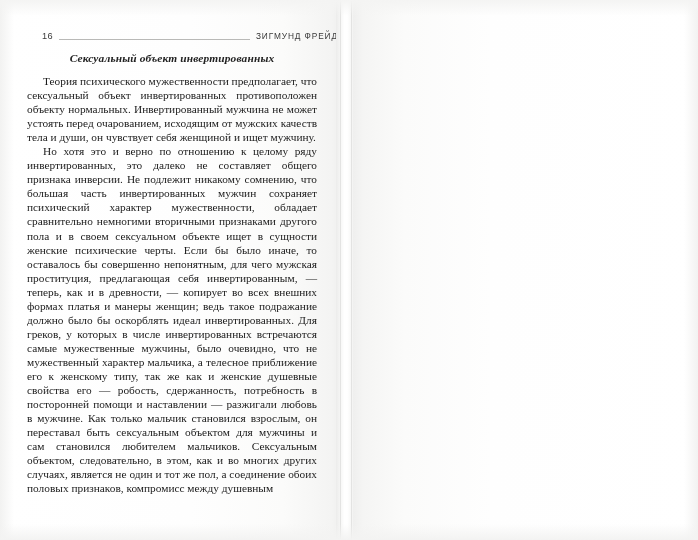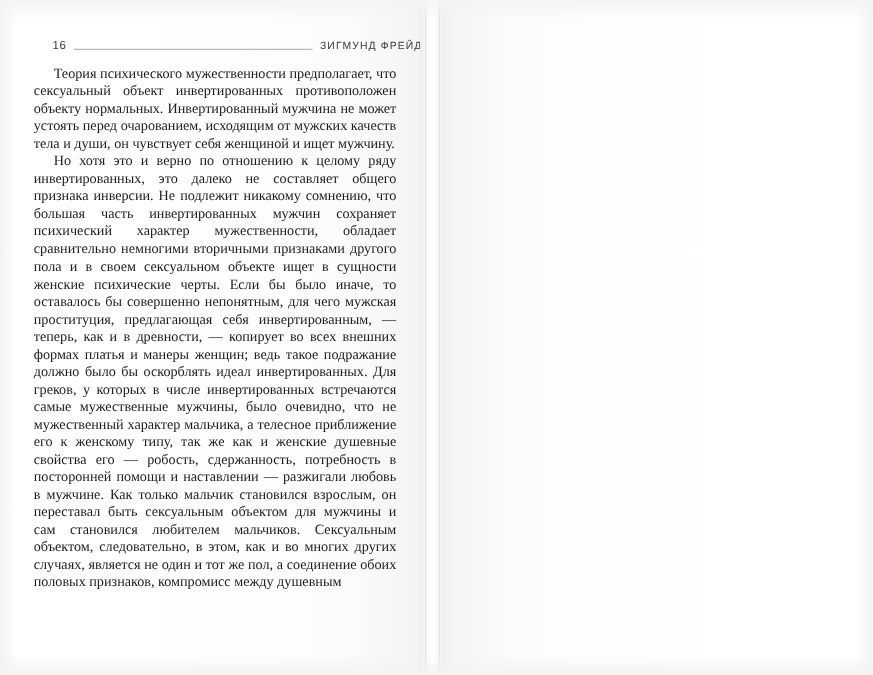--- a/index.html
+++ b/index.html
@@ -148,20 +148,21 @@
   <div class="page page-left">
     <div class="surface"></div>
 
     <div class="runhead runhead-left">
       <span class="folio">16</span>
       <span class="rule"></span>
       <span>ЗИГМУНД ФРЕЙД</span>
     </div>
 
     <div class="col col-left">
+      <h2 class="sect-title">Сексуальный объект инвертированных</h2>
       <p class="body">Теория психического мужественности предполагает, что сексуальный объект инвертированных противоположен объекту нормальных. Инвертированный мужчина не может устоять перед очарованием, исходящим от мужских качеств тела и души, он чувствует себя женщиной и ищет мужчину.</p>
       <p class="body">Но хотя это и верно по отношению к целому ряду инвертированных, это далеко не составляет общего признака инверсии. Не подлежит никакому сомнению, что большая часть инвертированных мужчин сохраняет психический характер мужественности, обладает сравнительно немногими вторичными признаками другого пола и в своем сексуальном объекте ищет в сущности женские психические черты. Если бы было иначе, то оставалось бы совершенно непонятным, для чего мужская проституция, предлагающая себя инвертированным, — теперь, как и в древности, — копирует во всех внешних формах платья и манеры женщин; ведь такое подражание должно было бы оскорблять идеал инвертированных. Для греков, у которых в числе инвертированных встречаются самые мужественные мужчины, было очевидно, что не мужественный характер мальчика, а телесное приближение его к женскому типу, так же как и женские душевные свойства его — робость, сдержанность, потребность в посторонней помощи и наставлении — разжигали любовь в мужчине. Как только мальчик становился взрослым, он переставал быть сексуальным объектом для мужчины и сам становился любителем мальчиков. Сексуальным объектом, следовательно, в этом, как и во многих других случаях, является не один и тот же пол, а соединение обоих половых признаков, компромисс между душевным</p>
     </div>
   </div>
 
   <div class="gutter"></div>
   <div class="gutter-line a"></div>
   <div class="gutter-line b"></div>
 
   <div class="page page-right">

